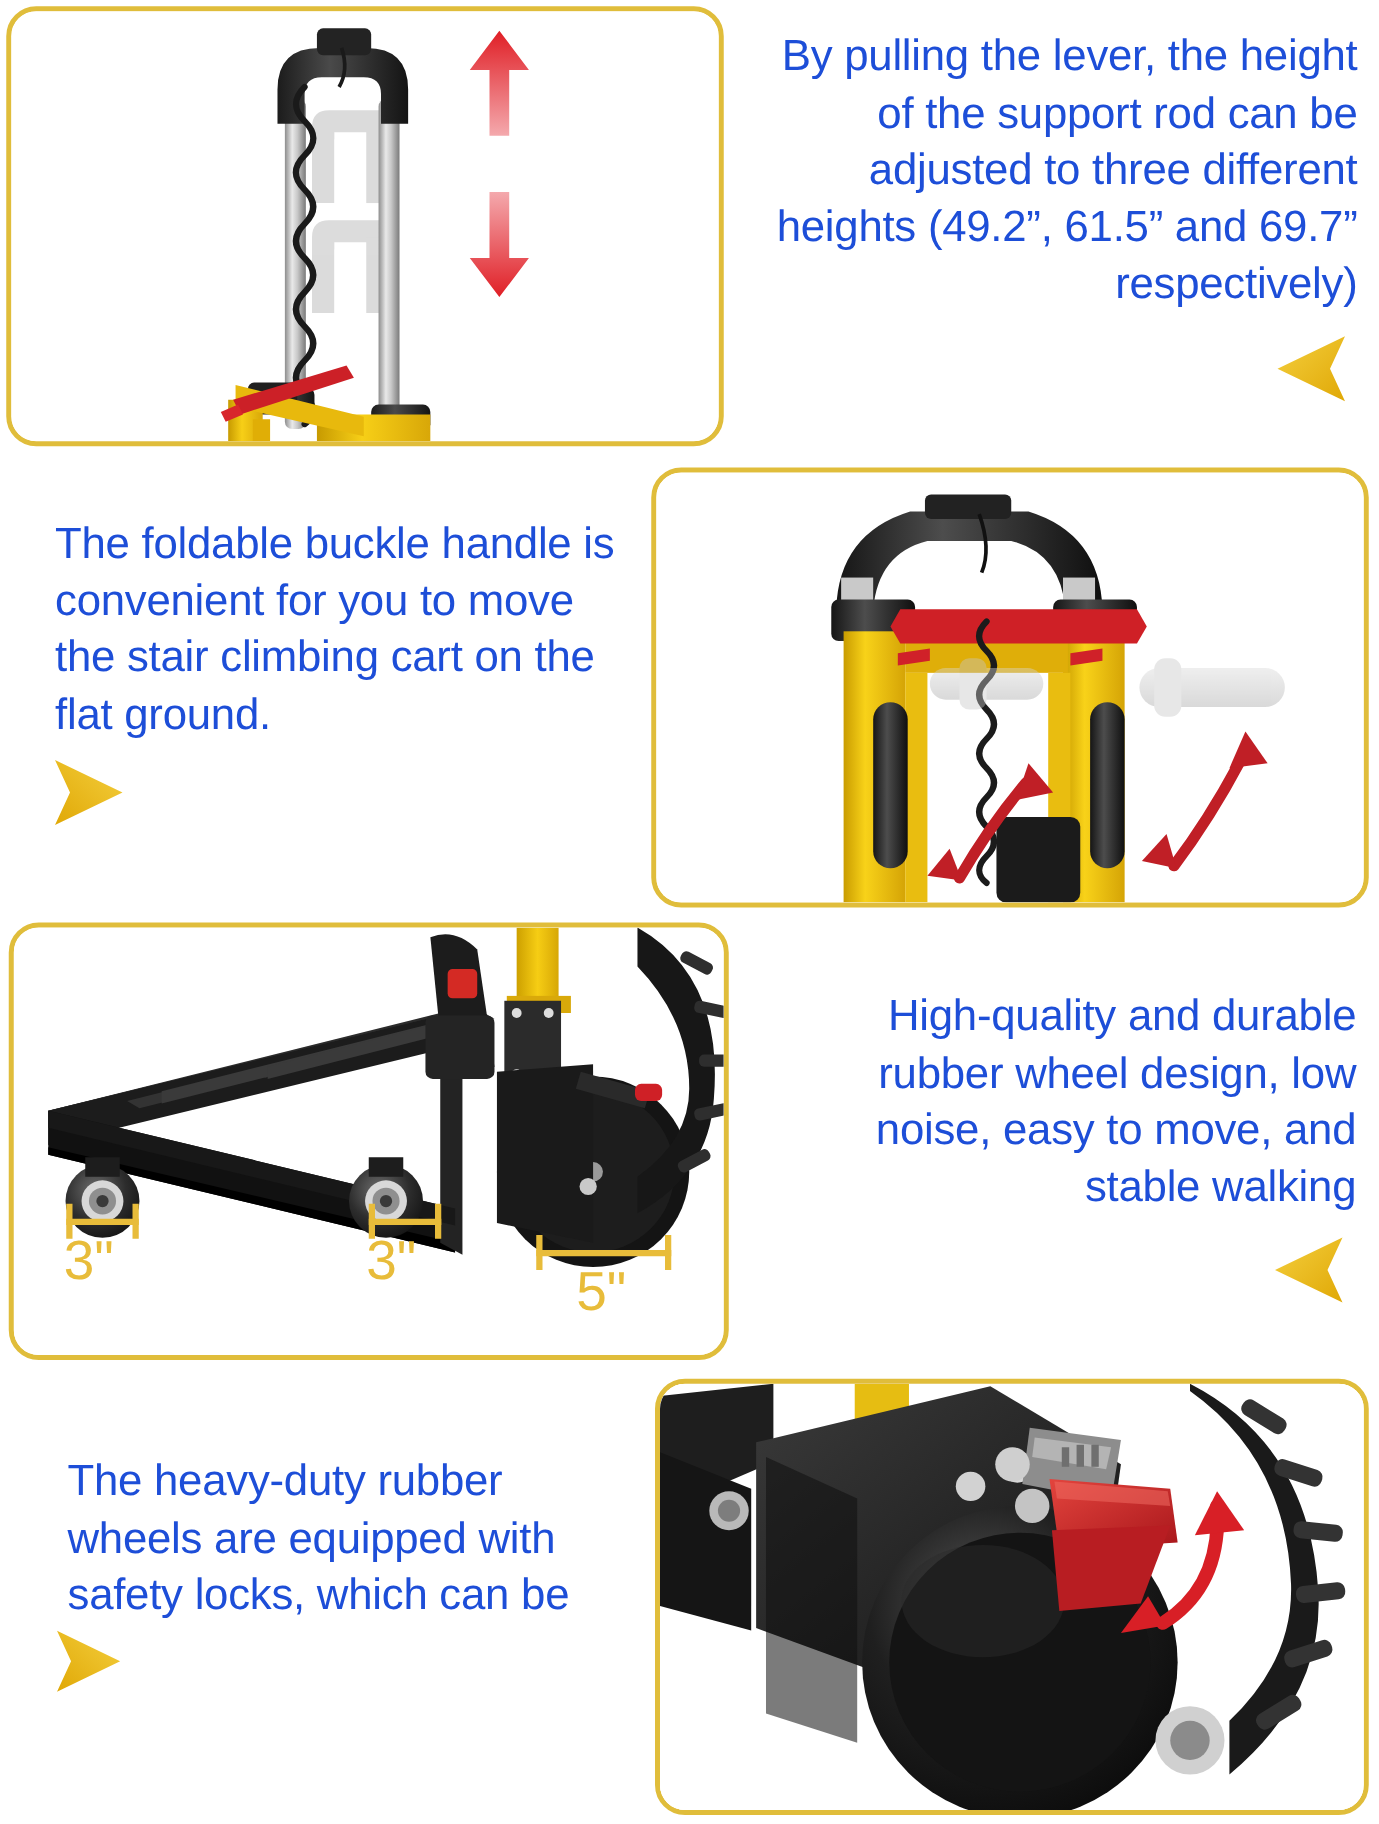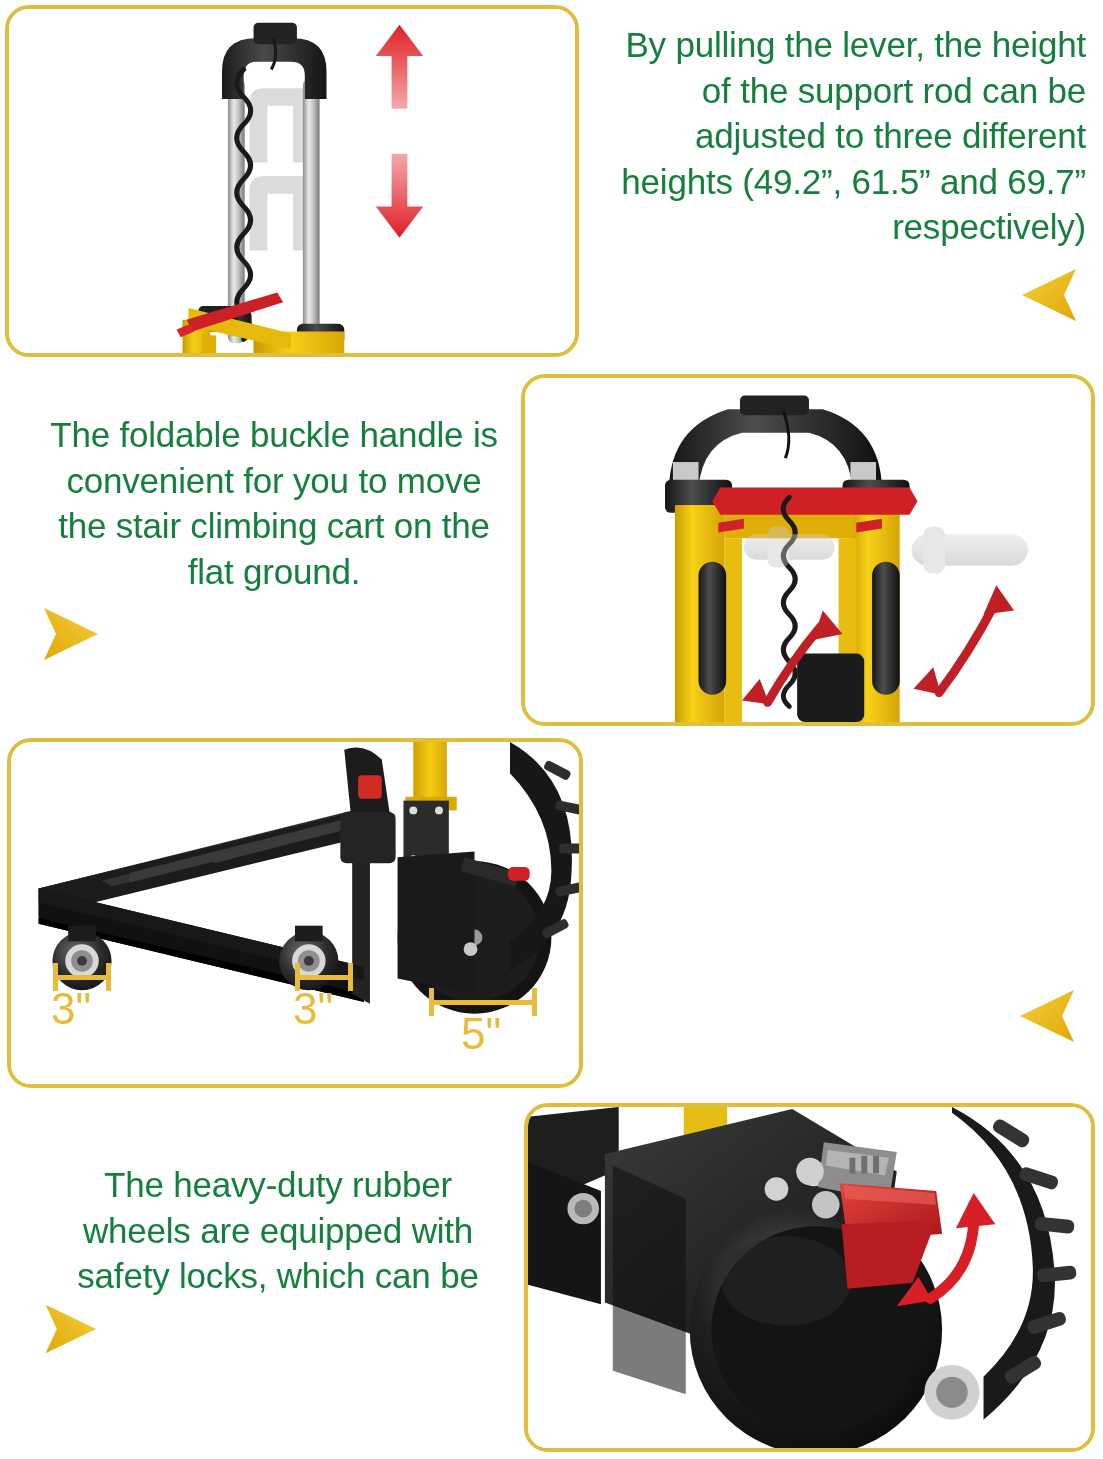--- a/index.html
+++ b/index.html
@@ -28,30 +28,30 @@
   .photo {
     position: absolute;
     inset: 0;
     overflow: hidden;
   }
   .photo svg { display: block; width: 100%; height: 100%; }
 
   
   .caption {
     position: absolute;
-    color: #15803d;
+    color: #1d4ed8;
     font-family: "Liberation Sans", sans-serif;
     font-size: 35px;
     line-height: 1.30;
     font-weight: 400;
     letter-spacing: -0.2px;
     white-space: pre-line;
   }
   .caption.right { text-align: right; }
-  .caption.left  { text-align: center; }
+  .caption.left  { text-align: left; }
 
   
   .chev { position: absolute; }
   .chev svg { display: block; width: 100%; height: 100%; }
 
   
   .dim { position: absolute; }
   .dim-bar {
     position: absolute;
     height: 5px;
@@ -348,20 +348,21 @@
     </div>
 
     <div class="dim" style="left:418px; top:258px; width:108px; height:66px;">
       <div class="dim-bar" style="left:0; width:108px;"></div>
       <div class="dim-cap" style="left:0;"></div>
       <div class="dim-cap" style="left:103px;"></div>
       <div class="dim-label" style="left:32px;">5"</div>
     </div>
   </div>
 
+  <div class="caption right" style="left:630px; top:790px; width:455px;">High-quality and durable rubber wheel design, low noise, easy to move, and stable walking</div>
 
   <div class="chev" style="left:1018px; top:988px; width:62px; height:56px;">
     <svg viewBox="0 0 62 56" aria-hidden="true">
       <defs>
         <linearGradient id="gch3" x1="0" y1="0" x2="1" y2="1">
           <stop offset="0" stop-color="#f4cf3e"></stop>
             <stop offset="1" stop-color="#e0a806"></stop>
         </linearGradient>
       </defs>
       <path d="M2 28 L56 2 L44 28 L56 54 Z" fill="url(#gch3)"></path>

